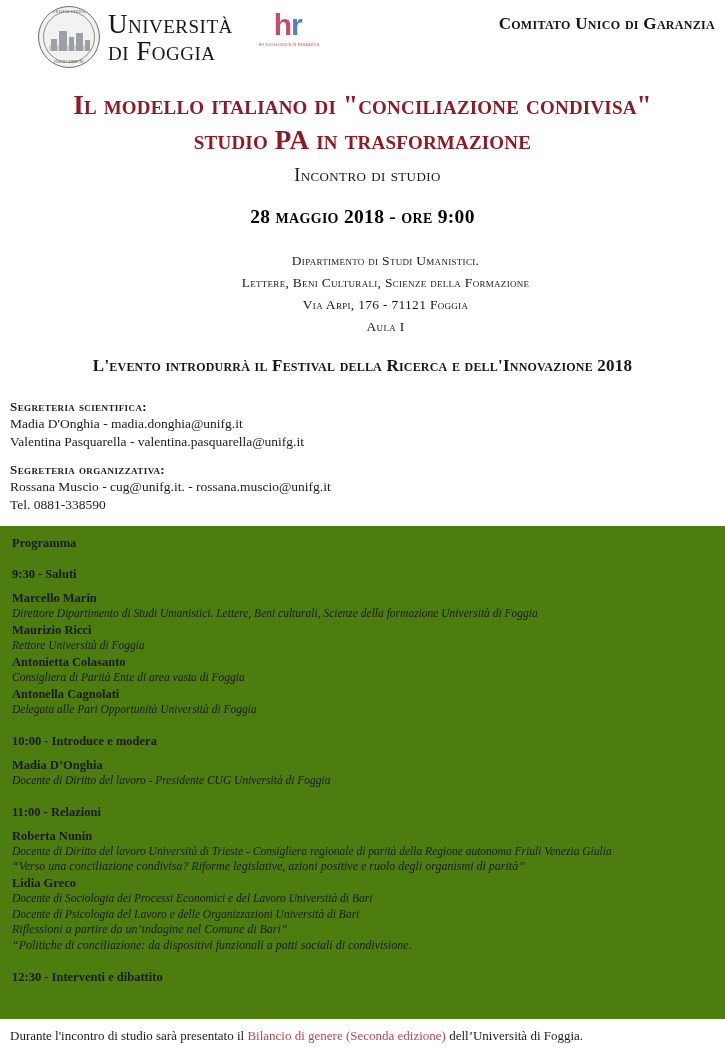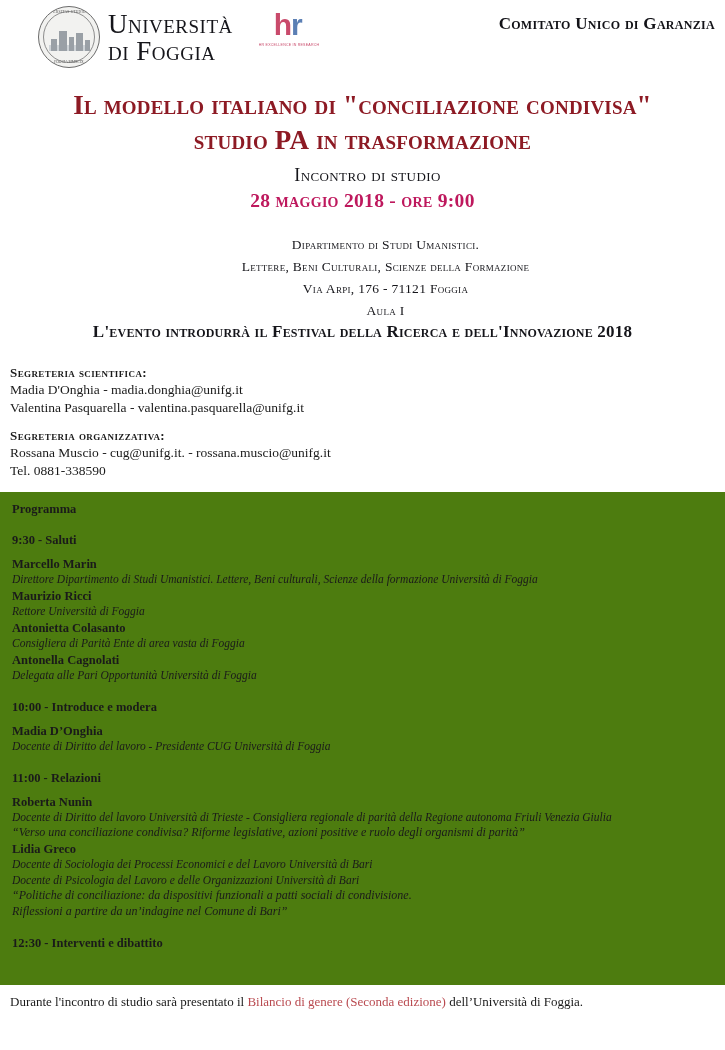--- a/index.html
+++ b/index.html
@@ -151,41 +151,42 @@
     margin-top: 8px;
     color: #15151a;
     letter-spacing: .4px;
     padding-left: 10px;
   }
   .date-line {
     text-align: center;
     font-variant: small-caps;
     font-weight: bold;
     font-size: 19.5px;
-    margin-top: 4px;
-    color: #be185d;
+    margin-top: 20px;
+    color: #000000;
     letter-spacing: .3px;
   }
 
   .venue {
     text-align: center;
     font-variant: small-caps;
     font-size: 13.5px;
     line-height: 1.62;
     margin-top: 22px;
     color: #15151a;
     letter-spacing: .3px;
     margin-left: 46px;
   }
 
   .event-note {
     text-align: center;
     font-variant: small-caps;
     font-weight: bold;
     font-size: 17px;
+    margin-top: 18px;
     color: #15151a;
     letter-spacing: .2px;
   }
 
   
   .secretariat {
     margin: 22px 10px 0 10px;
     font-size: 13.5px;
     line-height: 1.32;
   }
@@ -341,22 +342,22 @@
       <div class="name">Roberta Nunin</div>
       <div class="role">Docente di Diritto del lavoro Università di Trieste - Consigliera regionale di parità della Regione autonoma Friuli Venezia Giulia</div>
       <div class="quote">“Verso una conciliazione condivisa? Riforme legislative, azioni positive e ruolo degli organismi di parità”</div>
     </div>
     <div class="person">
       <div class="name">Lidia Greco</div>
       <div class="role">Docente di Sociologia dei Processi Economici e del Lavoro Università di Bari</div>
     </div>
     <div class="person">
       <div class="role">Docente di Psicologia del Lavoro e delle Organizzazioni Università di Bari</div>
+      <div class="quote">Riflessioni a partire da un’indagine nel Comune di Bari”</div>
       <div class="quote">“Politiche di conciliazione: da dispositivi funzionali a patti sociali di condivisione.</div>
-      <div class="quote">Riflessioni a partire da un’indagine nel Comune di Bari”</div>
     </div>
   </div>
 
   <div class="slot">
     <div class="slot-time">12:30 - Interventi e dibattito</div>
   </div>
 </div>
 
 <div class="footer">
   <span>Durante l'incontro di studio sarà presentato il </span><span class="hl">Bilancio di genere (Seconda edizione)</span><span> dell’Università di Foggia.</span>

